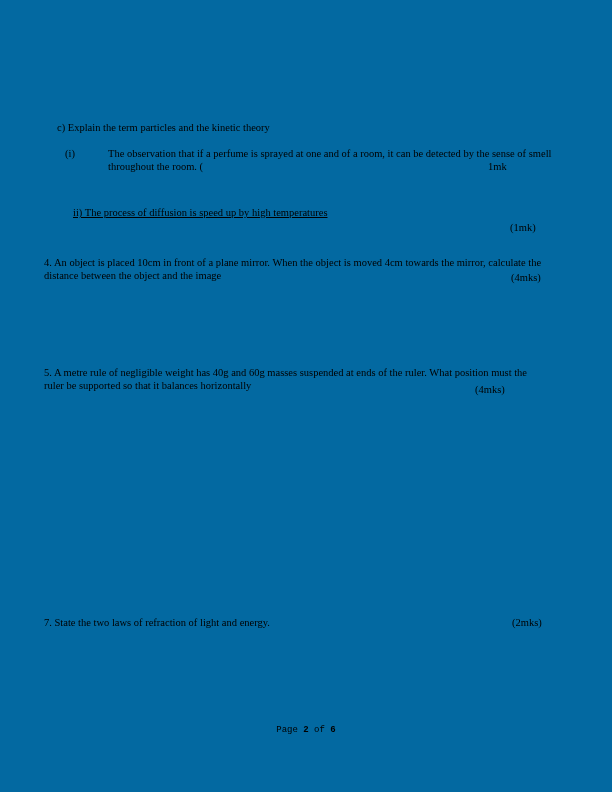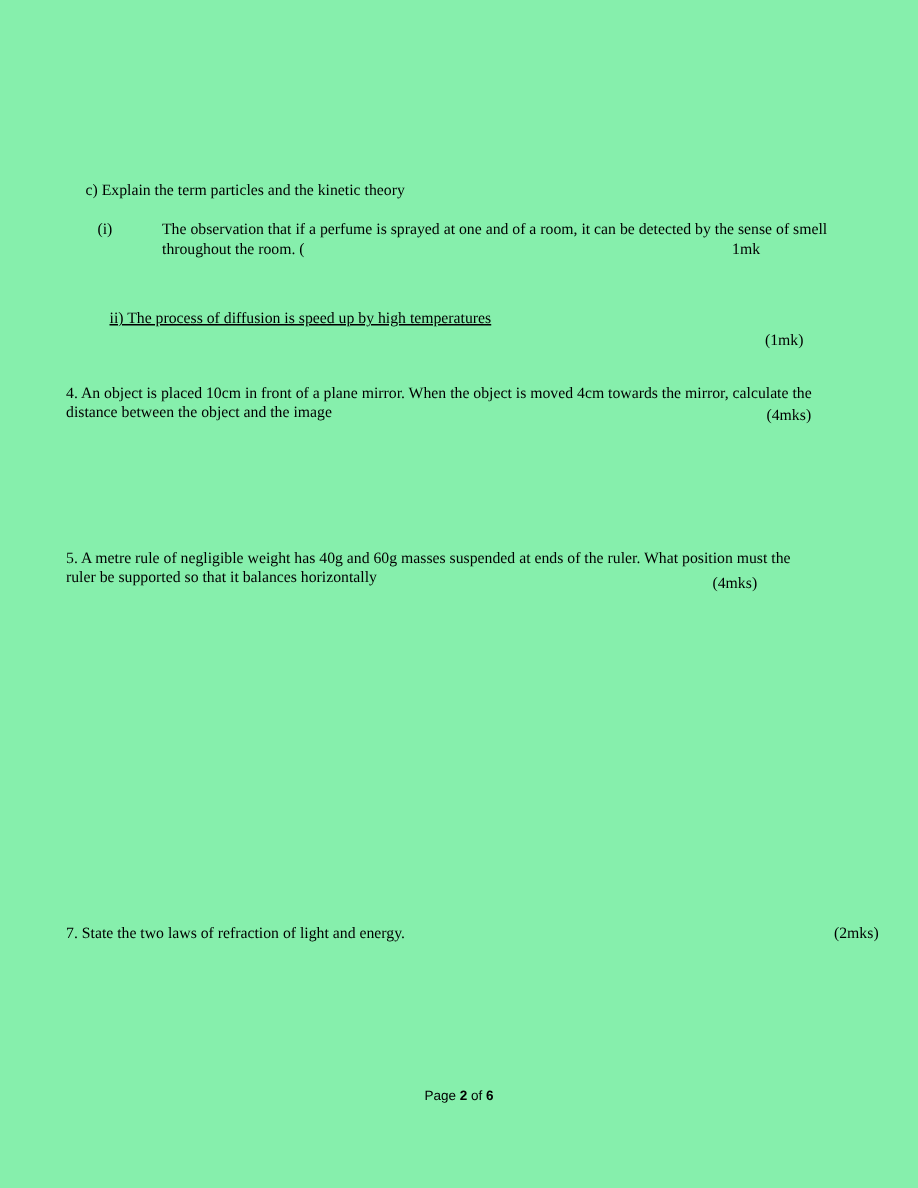--- a/index.html
+++ b/index.html
@@ -1,35 +1,35 @@
 <!DOCTYPE html>
 <html><head>
 <meta charset="utf-8">
 <style>
   * { margin: 0; padding: 0; box-sizing: border-box; }
   html, body { background: #ffffff; }
   .page {
     position: relative;
     width: 612px;
     height: 792px;
-    background: #86efac;
+    background: #0369a1;
     font-family: "Liberation Serif", serif;
     font-size: 10.5px;
     line-height: 13px;
     color: #000000;
     overflow: hidden;
   }
   .abs { position: absolute; }
   .footer {
     position: absolute;
     left: 0;
     top: 725px;
     width: 612px;
     text-align: center;
-    font-family: Liberation Sans, sans-serif;
+    font-family: Liberation Mono, monospace;
     font-size: 9px;
     line-height: 11px;
     color: #000000;
   }
   .footer .b { font-weight: bold; }
 </style>
 </head>
 <body>
 
 <div class="page">
@@ -44,21 +44,21 @@
   <div class="abs" style="left:510px; top:221px;">(1mk)</div>
 
   <div class="abs" style="left:44px; top:256px; width:512px;">4. An object is placed 10cm in front of a plane mirror. When the object is moved 4cm towards the mirror, calculate the distance between the object and the image</div>
   <div class="abs" style="left:511px; top:271px;">(4mks)</div>
 
   <div class="abs" style="left:44px; top:366px; width:505px;">5. A metre rule of negligible weight has 40g and 60g masses suspended at ends of the ruler. What position must the ruler be supported so that it balances horizontally</div>
   <div class="abs" style="left:475px; top:383px;">(4mks)</div>
 
 
   <div class="abs" style="left:44px; top:616px;">7. State the two laws of refraction of light and energy.</div>
-  <div class="abs" style="left:512px; top:616px;margin-left:44px;">(2mks)</div>
+  <div class="abs" style="left:512px; top:616px;">(2mks)</div>
 
   <div class="footer">
     <span>Page</span>
     <span class="b">2</span>
     <span>of</span>
     <span class="b">6</span>
   </div>
 
 </div>
 

